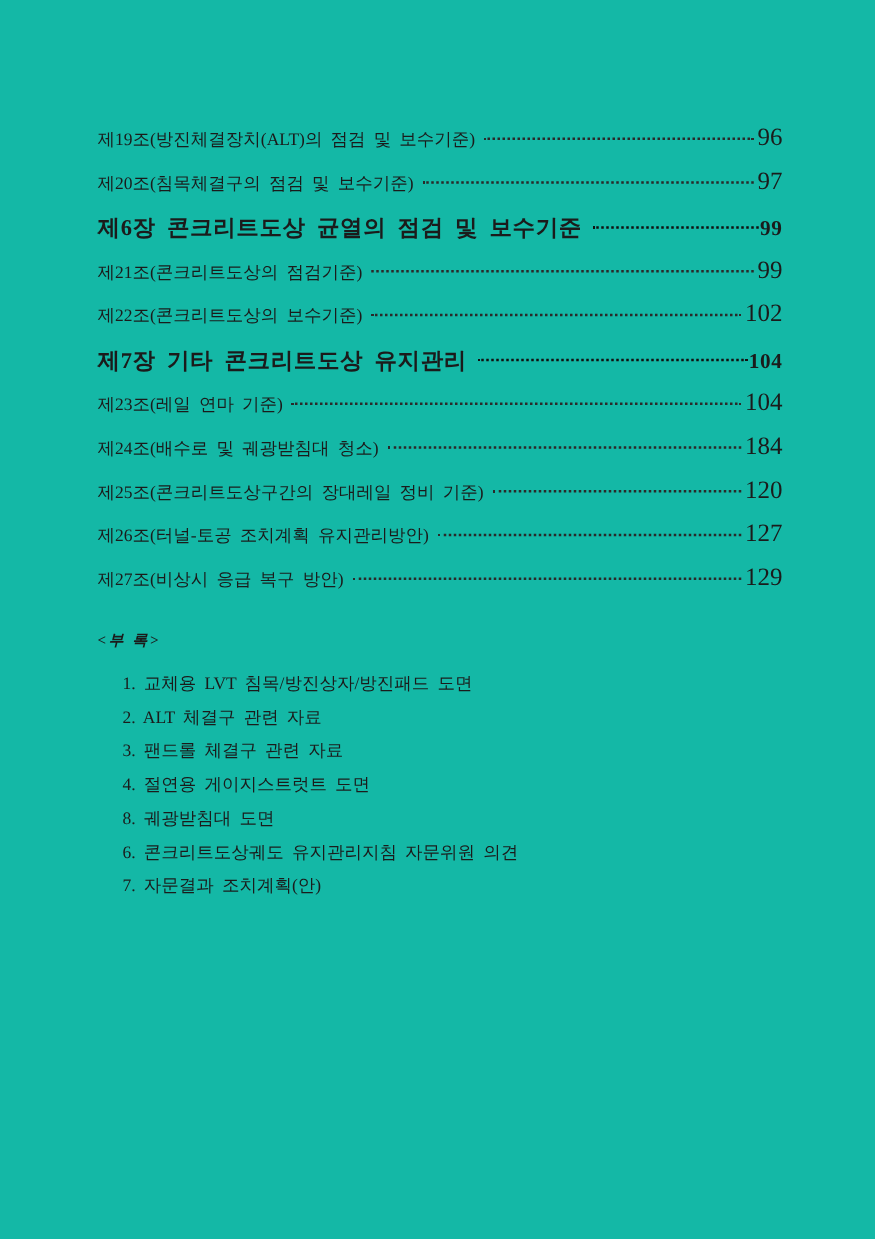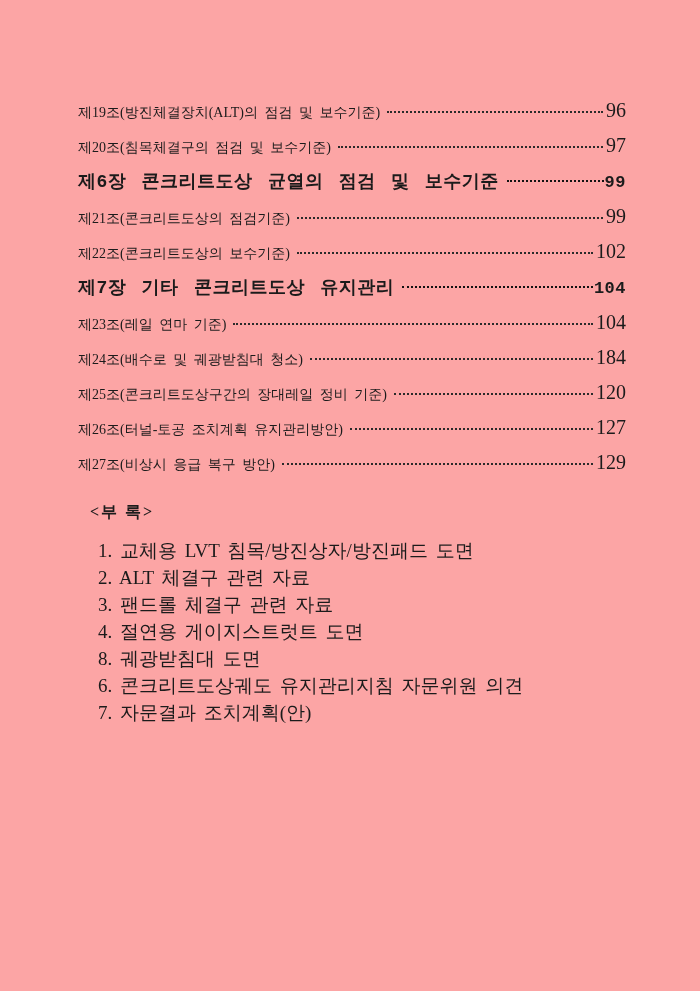--- a/index.html
+++ b/index.html
@@ -5,21 +5,21 @@
   html, body {
     margin: 0;
     padding: 0;
     background: #ffffff;
   }
   .page {
     position: relative;
     width: 700px;
     height: 991px;
     box-sizing: border-box;
-    background: #fca5a5;
+    background: #14b8a6;
     color: #1b1b1b;
     font-family: "Liberation Serif", "DejaVu Serif", serif;
     padding: 100px 74px 0 78px;
     overflow: hidden;
   }
 
   
   .toc-row {
     display: flex;
     align-items: baseline;
@@ -32,21 +32,20 @@
     word-spacing: 3px;
   }
   .toc-row.chapter {
     font-size: 18px;
     line-height: 25px;
     margin-top: 11px;
     margin-bottom: 11px;
     font-weight: bold;
     word-spacing: 4px;
     letter-spacing: 0.5px;
-    font-family: Liberation Mono, monospace;
   }
   .toc-label {
     flex: 0 0 auto;
   }
   .leader {
     flex: 1 1 auto;
     min-width: 12px;
     border-bottom: 2px dotted #2a2a2a;
     margin: 0 3px 0 7px;
     position: relative;
@@ -64,32 +63,33 @@
   .toc-row.chapter .toc-page {
     font-size: 17px;
     font-weight: bold;
   }
 
   
   .appendix {
     margin-top: 24px;
   }
   .appendix-title {
-    margin: 12px;
-    font-size: 16px;
+    margin: 0;
+    font-size: 12px;
     font-weight: bold;
     letter-spacing: 2px;
     line-height: 26px;
+    font-style: italic;
   }
   .appendix-list {
     margin-top: 9px;
     padding-left: 20px;
   }
   .appendix-item {
-    font-size: 19px;
+    font-size: 14px;
     line-height: 27px;
     word-spacing: 3px;
     white-space: nowrap;
   }
 </style>
 </head>
 <body>
 
 <div class="page">
 

